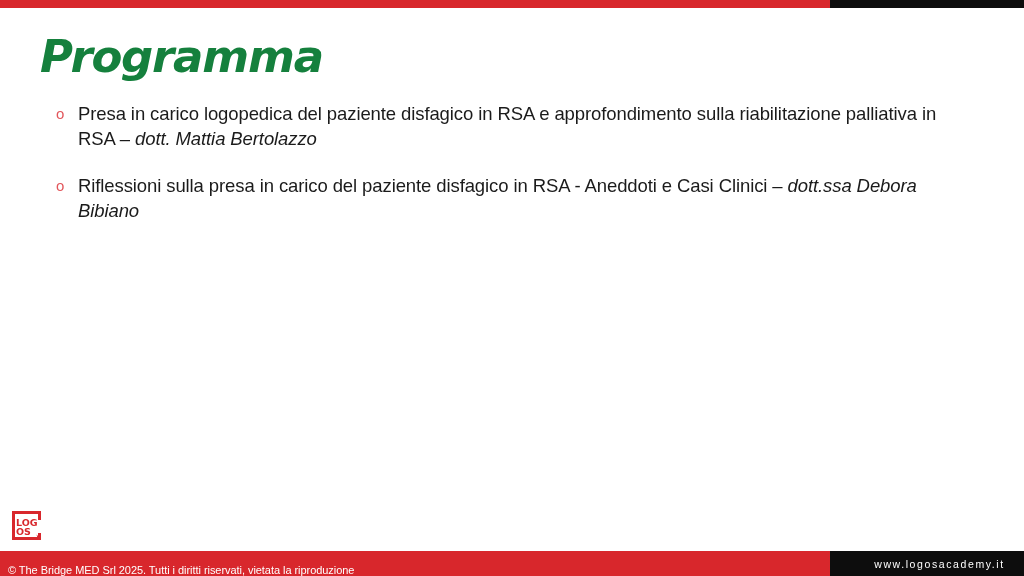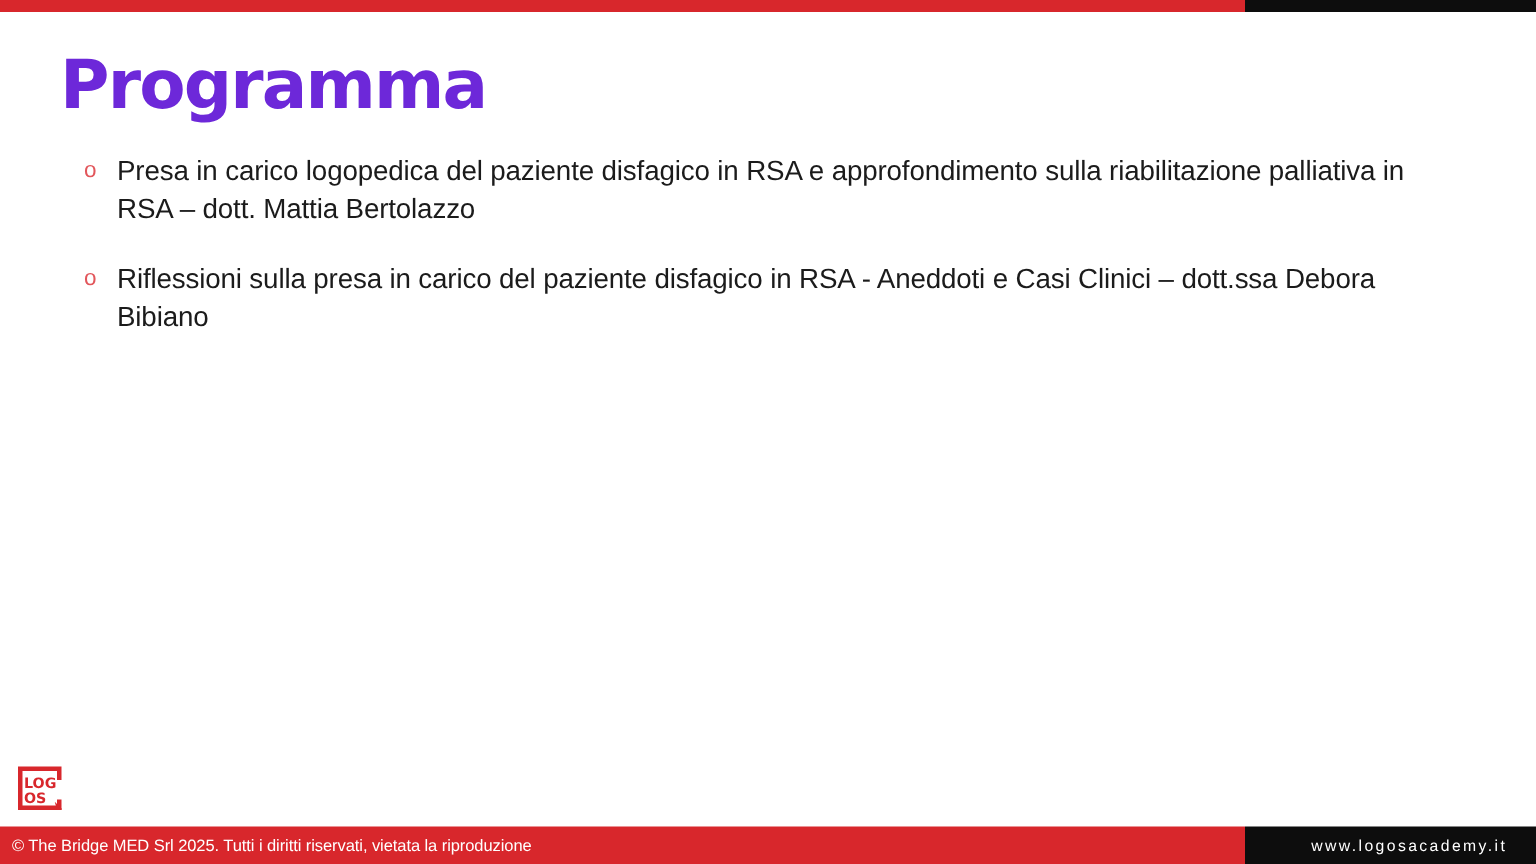--- a/index.html
+++ b/index.html
@@ -47,23 +47,24 @@
   
   .title {
     position: absolute;
     left: 40px;
     top: 33px;
     margin: 0;
     font-family: "DejaVu Sans", sans-serif;
     font-size: 45px;
     font-weight: bold;
     letter-spacing: -1.2px;
-    color: #6d28d9;
+    color: #15803d;
     line-height: 1.05;
     white-space: nowrap;
+    font-style: italic;
   }
 
   
   .content {
     position: absolute;
     left: 40px;
     top: 101px;
     width: 930px;
   }
 
@@ -91,20 +92,21 @@
 
   .bullet-text {
     flex: 1 1 auto;
     font-family: "Liberation Sans", sans-serif;
     font-size: 18.5px;
     line-height: 25px;
     color: #1b1b1b;
     letter-spacing: -0.1px;
   }
   .bullet-text .speaker {
+    font-style: italic;
   }
 
   
   .logo {
     position: absolute;
     left: 8px;
     bottom: 33px;
     width: 38px;
     height: 35px;
     text-align: right;
@@ -118,21 +120,21 @@
     bottom: 0;
     width: 1024px;
     height: 25px;
     display: flex;
   }
   .footer-left {
     width: 830px;
     height: 100%;
     background: #d8272c;
     display: flex;
-    align-items: center;
+    align-items: flex-end;
   }
   .footer-left-text {
     color: #ffffff;
     font-family: "Liberation Sans", sans-serif;
     font-size: 11px;
     letter-spacing: -0.05px;
     padding-left: 8px;
     white-space: nowrap;
   }
   .footer-right {

